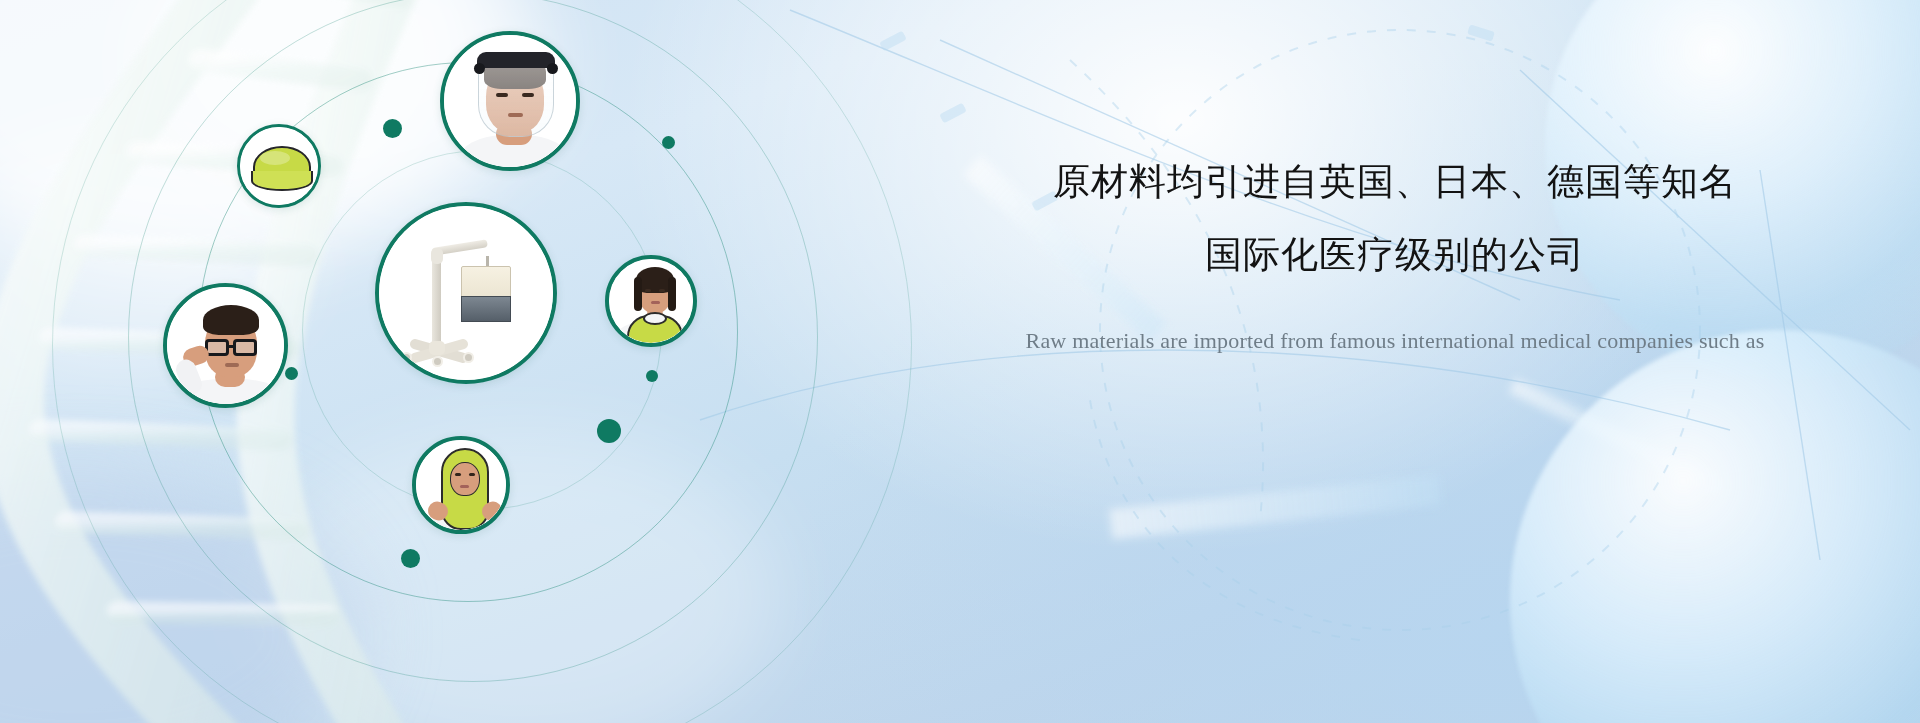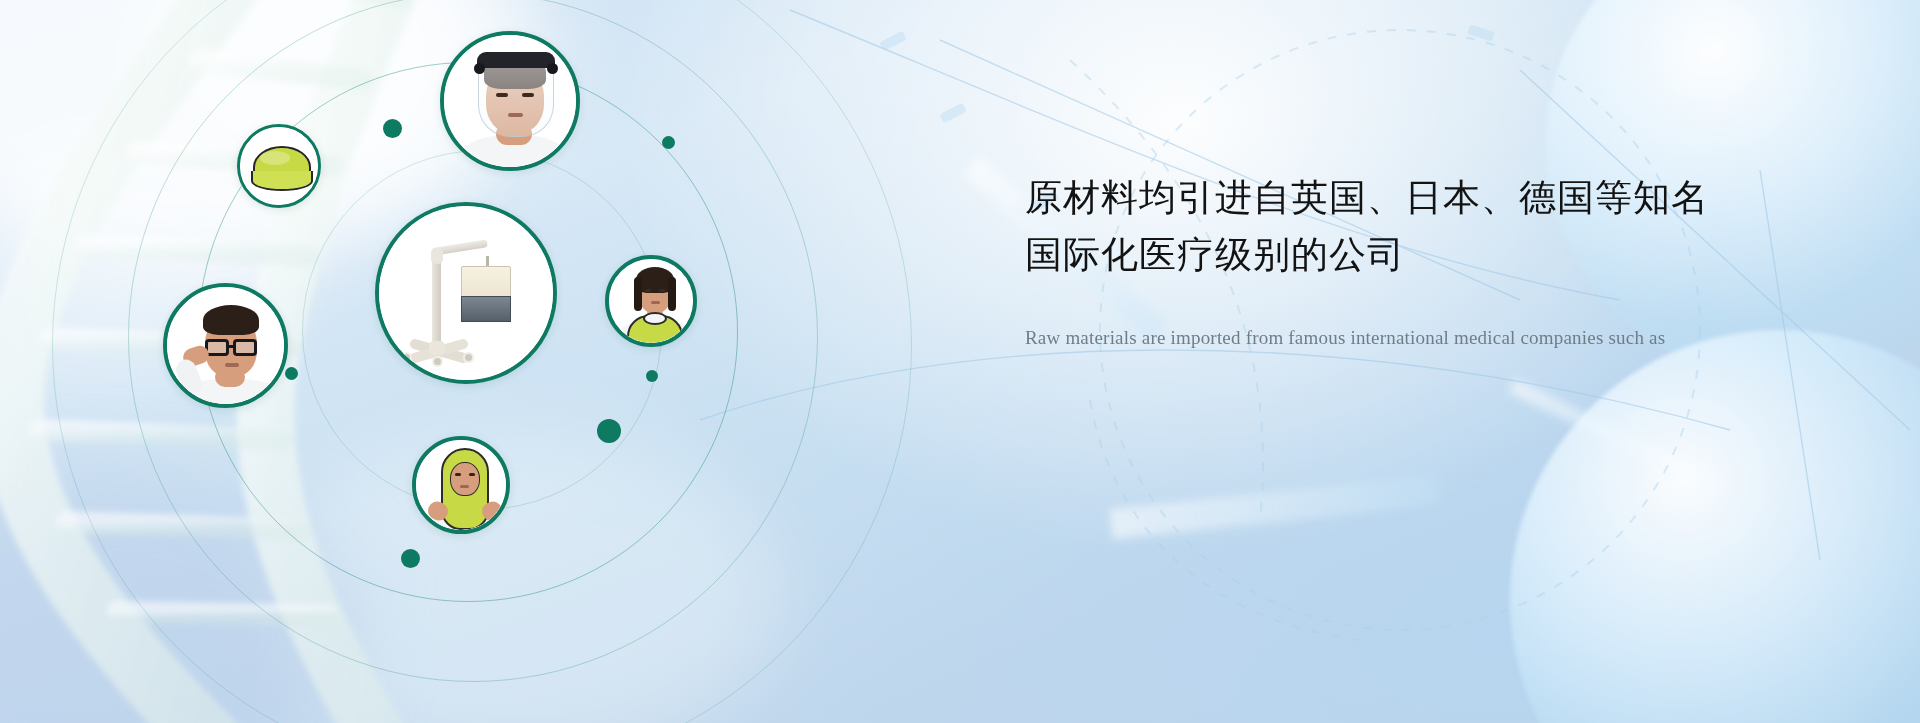--- a/index.html
+++ b/index.html
@@ -40,32 +40,32 @@
     filter:blur(2px);}
   .sph-b{left:870px;top:330px;width:540px;height:540px;
     background:radial-gradient(circle at 32% 28%, rgba(255,255,255,.92) 0%, rgba(226,244,255,.70) 32%, rgba(176,219,244,.52) 60%, rgba(160,207,238,.16) 86%, rgba(160,207,238,0) 100%);
     filter:blur(2px);}
 
   
   .bond{position:absolute;background:linear-gradient(90deg, rgba(255,255,255,.55), rgba(196,228,248,.35));filter:blur(4px);pointer-events:none;}
 
   
   #text-block{
-    position:absolute;right:155px;top:172px;
-    width:740px;text-align:left;
+    position:absolute;right:155px;top:156px;
+    width:740px;text-align:center;
   }
   .headline{
     font-size:37px;line-height:1.42;color:#131313;
     letter-spacing:1px;font-weight:400;white-space:nowrap;
   }
-  .headline.l2{margin-top:4px;}
+  .headline.l2{margin-top:20px;}
   .sub-wrap{margin-top:40px;}
   .subline{
     font-family:"Liberation Serif", serif;
-    font-size:19px;line-height:1.78;color:#6f7d88;
+    font-size:22px;line-height:1.78;color:#6f7d88;
     letter-spacing:.2px;
   }
 
   
   #collage{position:absolute;left:0;top:0;width:960px;height:723px;}
   .orbit{position:absolute;border-radius:50%;border:1.4px solid rgba(22,132,112,.40);}
   .orbit.faint{border-color:rgba(22,132,112,.26);}
   .orbit.faintest{border-color:rgba(22,132,112,.18);}
 
   .node{

